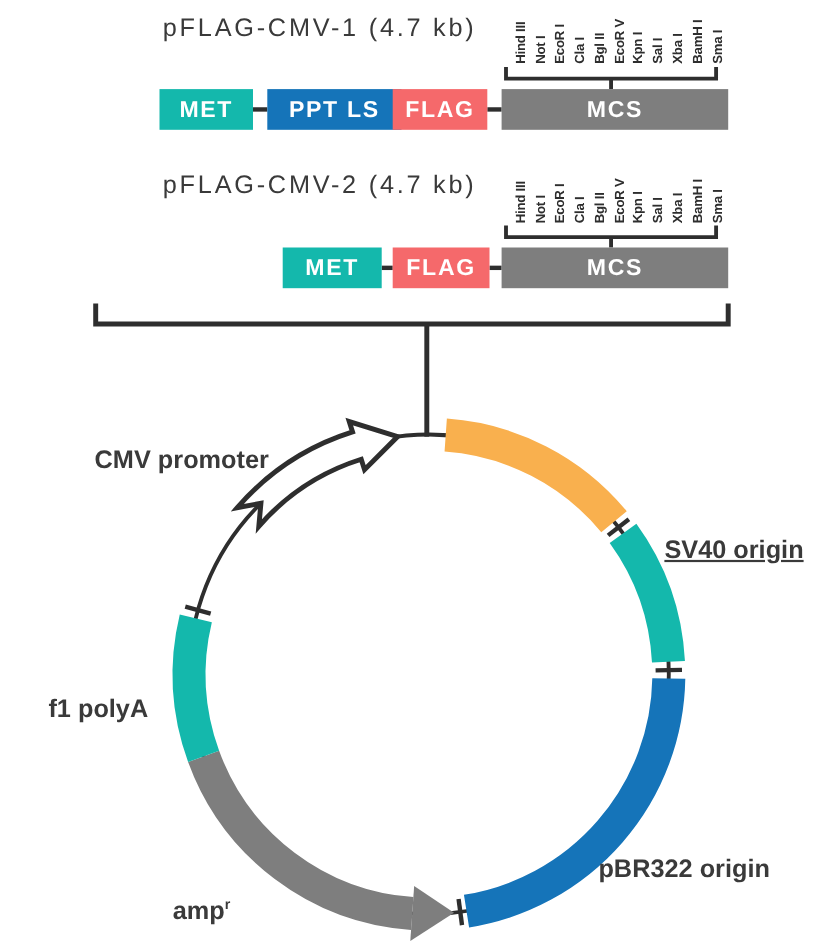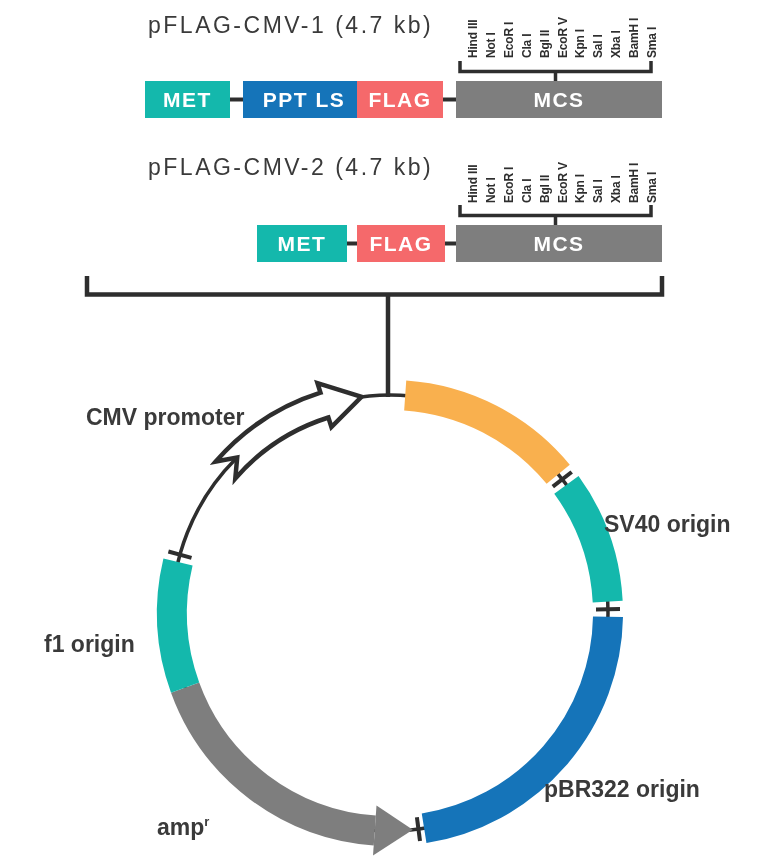--- a/index.html
+++ b/index.html
@@ -24,21 +24,21 @@
   .rsite{
     position:absolute; transform:rotate(-90deg); transform-origin:0 0;
     font-weight:bold; font-size:12px; line-height:12px; letter-spacing:-0.2px;
     color:var(--line); white-space:nowrap;
   }
   .circ-label{
     position:absolute; font-weight:bold; font-size:23px; color:var(--text); white-space:nowrap;
   }
   .lbl-cmv{left:86px; top:364px;margin-top:40px;}
   .lbl-hgh{left:492px; top:381px;}
-  .lbl-sv40{left:604px; top:511px;}
+  .lbl-sv40{left:604px; top:486px;text-decoration:underline;}
   .lbl-pbr{left:544px; top:776px;text-align:right;}
   .lbl-amp{left:157px; top:814px;}
   .lbl-amp sup{font-size:13px;}
   .lbl-f1{left:44px; top:631px;}
   .center-label{
     position:absolute; left:388px; top:577px; transform:translateX(-50%);
     text-align:center; font-weight:bold; font-size:30px; line-height:31px;
     color:#2f2f2f; letter-spacing:0.5px; white-space:nowrap;
   }
 </style>
@@ -124,18 +124,18 @@
       <div class="rsite" style="left: 592.3px; top: 203px;">Sal I</div>
       <div class="rsite" style="left: 610.2px; top: 203px;">Xba I</div>
       <div class="rsite" style="left: 628.1px; top: 203px;">BamH I</div>
       <div class="rsite" style="left: 646px; top: 203px;">Sma I</div>
     </div>
 
   <div class="circ-label lbl-cmv">CMV promoter</div>
   <div class="circ-label lbl-sv40">SV40 origin</div>
   <div class="circ-label lbl-pbr">pBR322 origin</div>
   <div class="circ-label lbl-amp"><span>amp</span><sup>r</sup></div>
-  <div class="circ-label lbl-f1">f1 origin</div>
+  <div class="circ-label lbl-f1">f1 polyA</div>
 
   <div class="center-label">
   </div>
 
 </div>
 
 </body></html>

